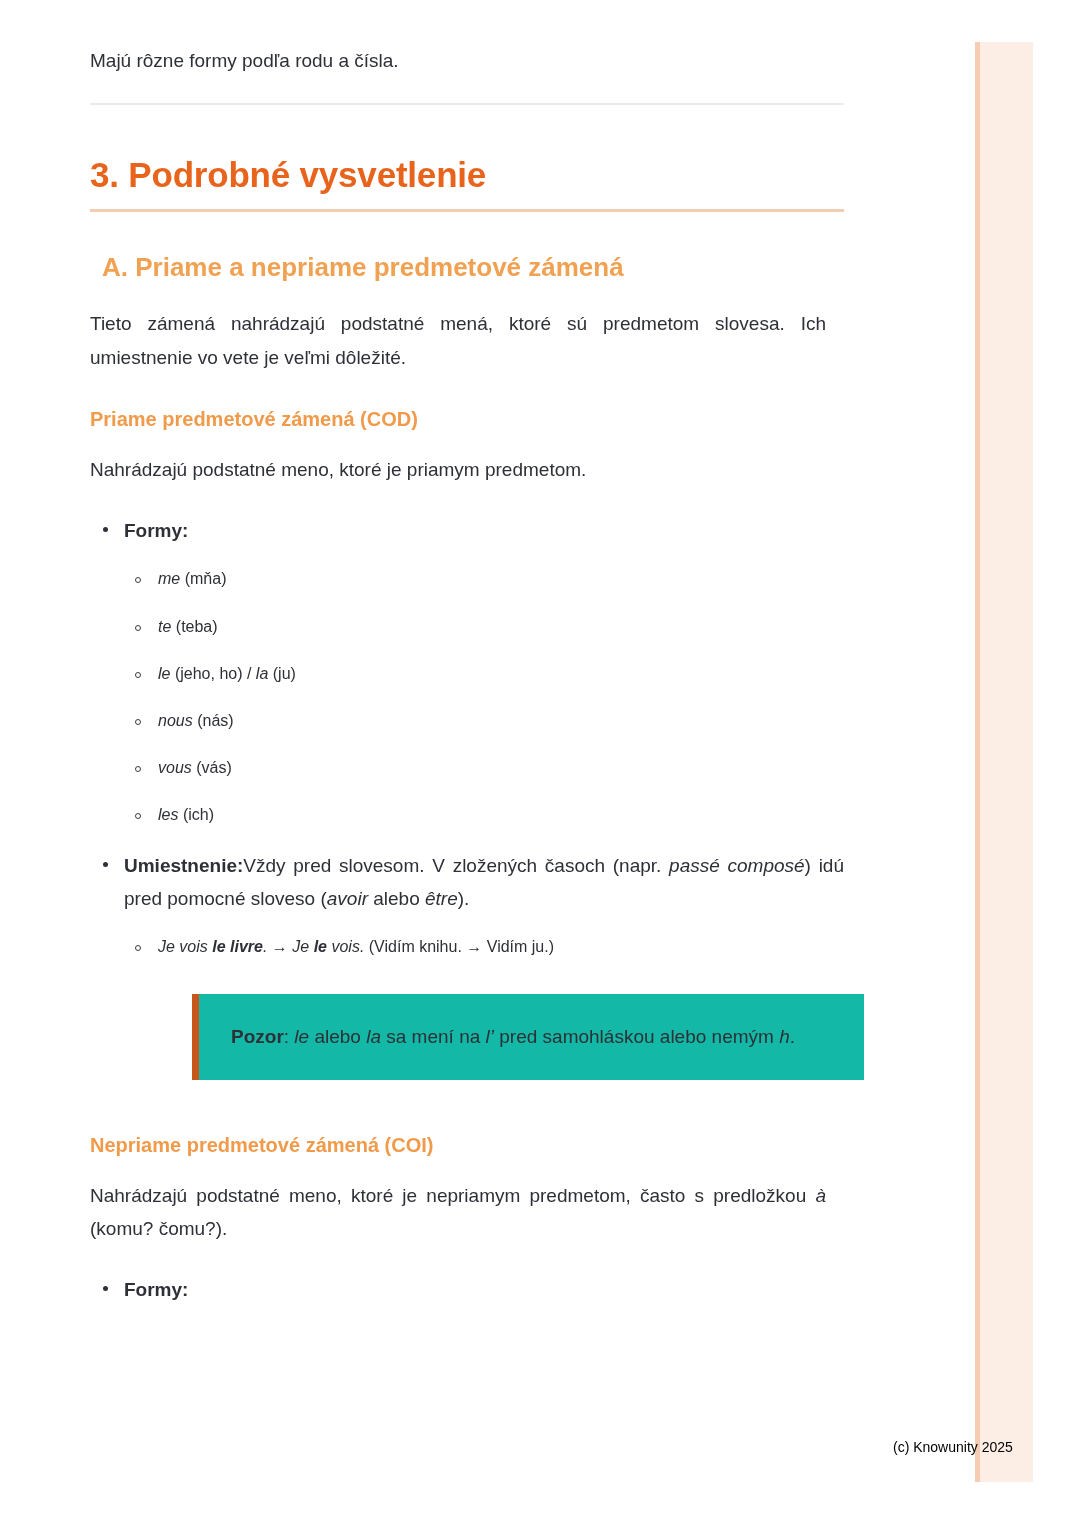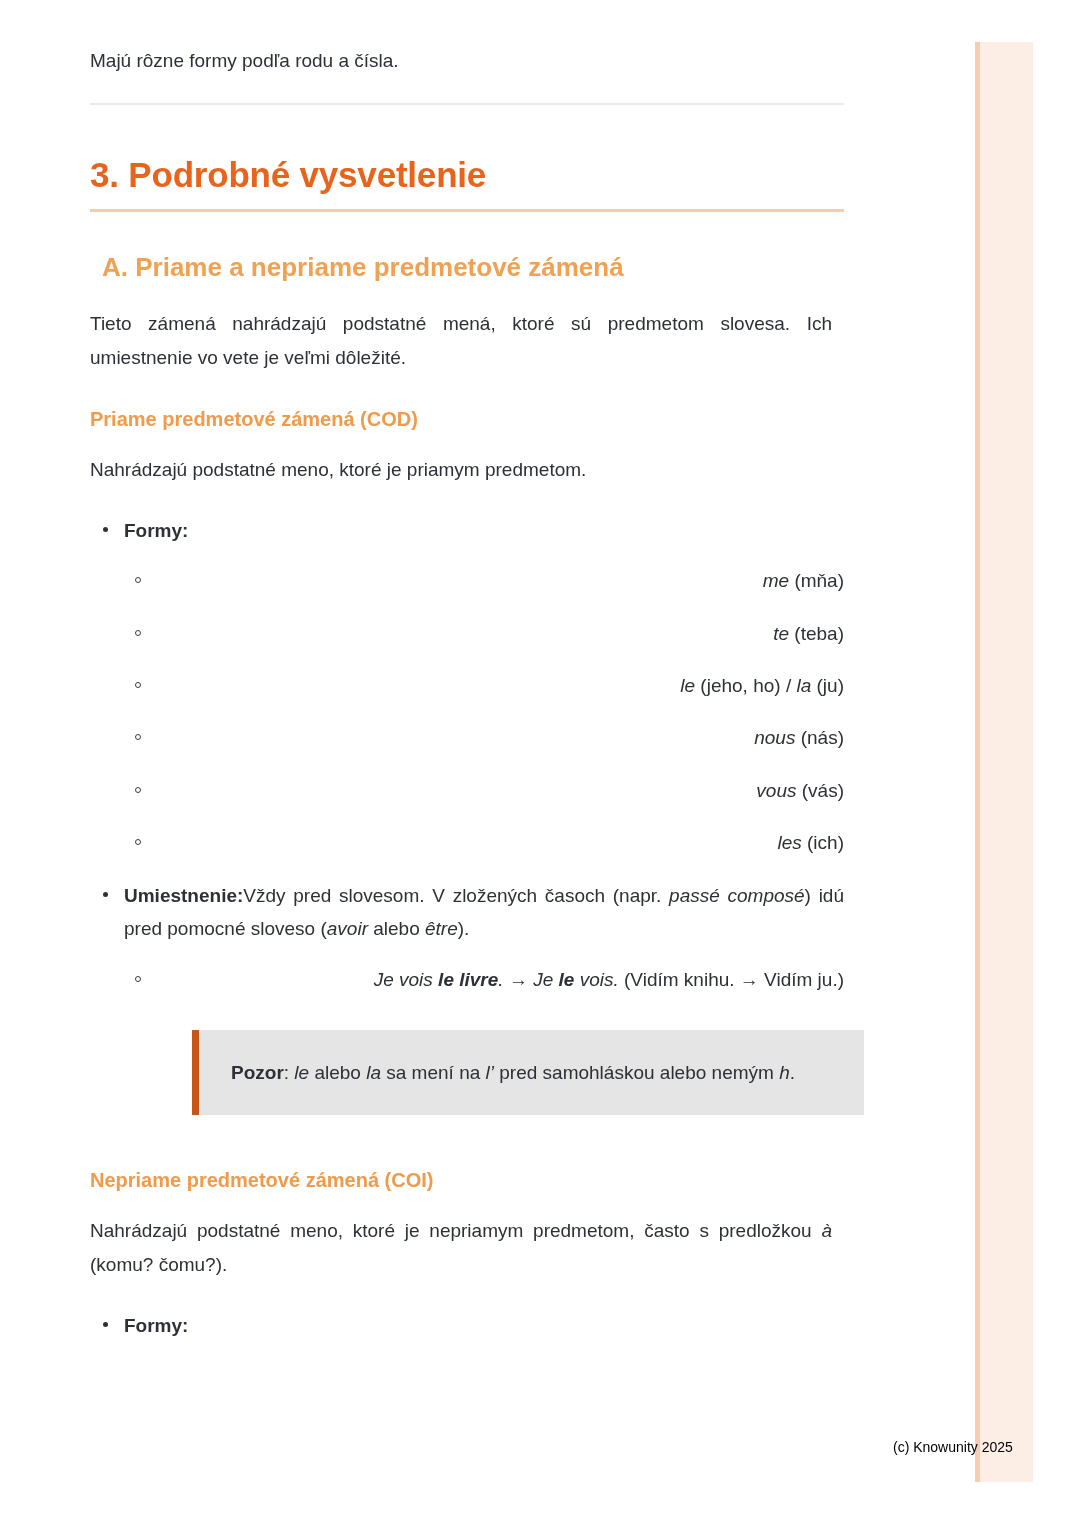--- a/index.html
+++ b/index.html
@@ -77,21 +77,21 @@
     font-size: 20px;
     font-weight: bold;
     color: #f09a4a;
     margin: 34px 0 22px 0;
   }
 
   p.body-text {
     font-size: 19px;
     line-height: 1.75;
     text-align: justify;
-    margin: 0 12px 28px 0;
+    margin: 0 18px 28px 0;
     color: #2d3036;
   }
   p.body-text.nojust { text-align: left; }
 
   
   ul.level1 {
     list-style: none;
     margin: 0 0 0 0;
     padding: 0;
   }
@@ -116,24 +116,24 @@
   ul.level1 > li.nojust { text-align: left; }
 
   ul.level2 {
     list-style: none;
     margin: 18px 0 0 0;
     padding: 0;
   }
   ul.level2 > li {
     position: relative;
     padding-left: 34px;
-    font-size: 19px;
+    font-size: 16px;
     line-height: 1.7;
     margin-bottom: 20px;
-    text-align: right;
+    text-align: left;
   }
   ul.level2 > li::before {
     content: "";
     position: absolute;
     left: 11px;
     top: 12px;
     width: 6px;
     height: 6px;
     border-radius: 50%;
     border: 1.6px solid #3a3d44;
@@ -145,21 +145,21 @@
   .examples-sub { margin-left: 14px; margin-top: 24px; }
   .examples-sub > li { margin-bottom: 24px; }
 
   em { font-style: italic; }
   strong { font-weight: bold; }
   .ital-bold { font-style: italic; font-weight: bold; }
 
   
   .callout {
     margin: 34px 0 0 68px;
-    background: #e5e5e5;
+    background: #14b8a6;
     border-left: 7px solid #c8551a;
     padding: 26px 30px 26px 32px;
     box-sizing: border-box;
     width: 672px;
   }
   .callout p {
     margin: 0;
     font-size: 19px;
     line-height: 1.75;
     color: #2d3036;

